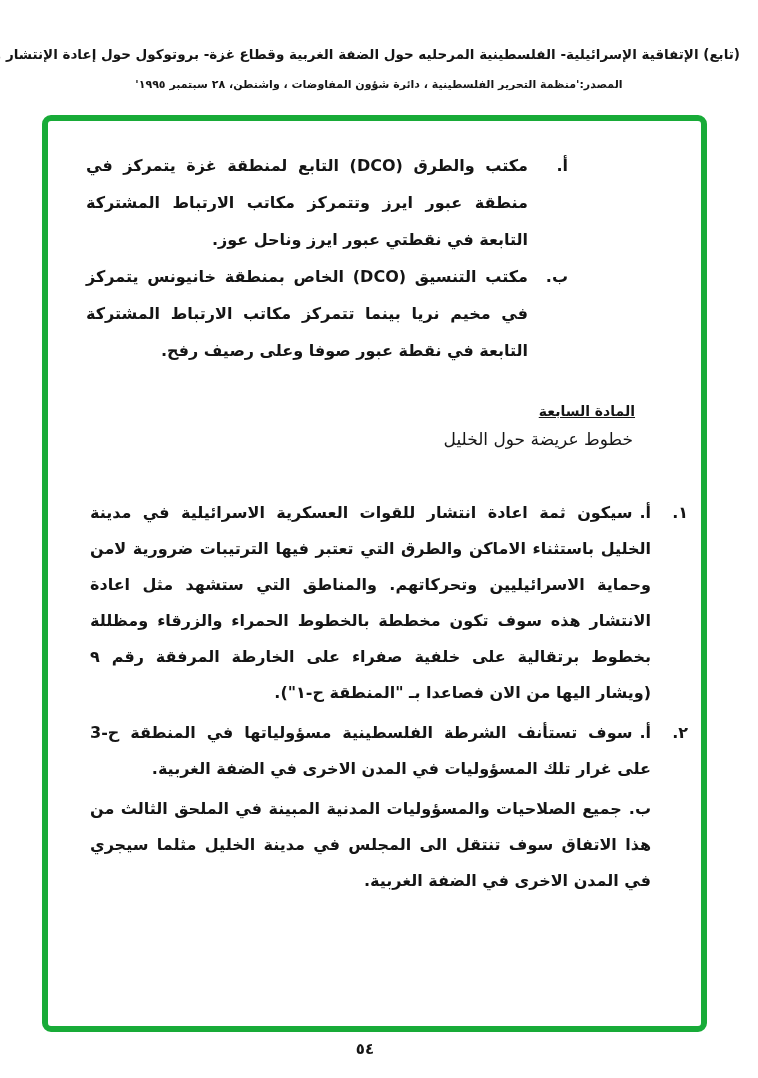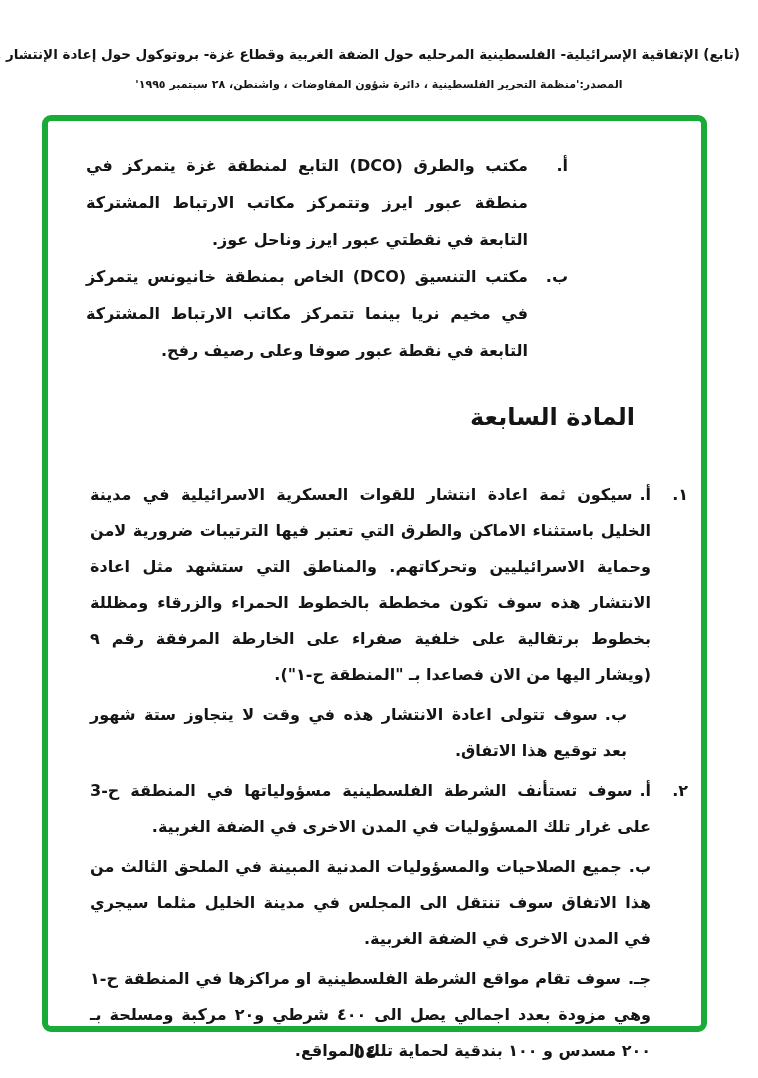--- a/index.html
+++ b/index.html
@@ -57,21 +57,22 @@
     margin-right: 95px;
     line-height: 37px;
   }
   .hang-item { display: flex; }
   .hang-marker { flex: 0 0 40px; }
   .hang-text { flex: 1; text-align: justify; }
 
   
   .article-heading {
     margin: 34px 28px 4px 0;
-    font-size: 24px;
+    font-size: 14px;
+    text-decoration: underline;
   }
   .article-subtitle {
     margin: 10px 30px 0 0;
     font-size: 17px;
     font-weight: normal;
     font-family: "DejaVu Serif", "DejaVu Sans", serif;
   }
 
   
   .section {
@@ -93,21 +94,21 @@
   .pmark { margin-left: 7px; }
 
   
   .page-number {
     position: absolute;
     top: 1040px;
     left: 0;
     right: 28px;
     text-align: center;
     font-weight: bold;
-    font-size: 19px;
+    font-size: 15px;
     direction: rtl;
   }
 </style>
 </head>
 <body>
 
 <div class="doc-header">
   <div class="doc-title">(تابع) الإتفاقية الإسرائيلية- الفلسطينية المرحليه حول الضفة الغربية وقطاع غزة- بروتوكول حول إعادة الإنتشار والترتيبات الامنية</div>
   <div class="doc-source">المصدر:'منظمة التحرير الفلسطينية ، دائرة شؤون المفاوضات ، واشنطن، ٢٨ سبتمبر ١٩٩٥'</div>
 </div>
@@ -119,30 +120,29 @@
       <span class="hang-marker">أ.</span>
       <span class="hang-text">مكتب والطرق (DCO) التابع لمنطقة غزة يتمركز في منطقة عبور ايرز وتتمركز مكاتب الارتباط المشتركة التابعة في نقطتي عبور ايرز وناحل عوز.</span>
     </div>
     <div class="hang-item">
       <span class="hang-marker">ب.</span>
       <span class="hang-text">مكتب التنسيق (DCO) الخاص بمنطقة خانيونس يتمركز في مخيم نريا بينما تتمركز مكاتب الارتباط المشتركة التابعة في نقطة عبور صوفا وعلى رصيف رفح.</span>
     </div>
   </div>
 
   <div class="article-heading">المادة السابعة</div>
+  <div class="article-subtitle">خطوط عريضة حول الخليل</div>
 
   <div class="section section-1">
     <span class="sec-num">١.</span>
     <p class="para"><span class="pmark">أ.</span><span>سيكون ثمة اعادة انتشار للقوات العسكرية الاسرائيلية في مدينة الخليل باستثناء الاماكن والطرق التي تعتبر فيها الترتيبات ضرورية لامن وحماية الاسرائيليين وتحركاتهم. والمناطق التي ستشهد مثل اعادة الانتشار هذه سوف تكون مخططة بالخطوط الحمراء والزرقاء ومظللة بخطوط برتقالية على خلفية صفراء على الخارطة المرفقة رقم ٩ (ويشار اليها من الان فصاعدا بـ "المنطقة ح-١").</span></p>
-    <p class="para para-indented"><span class="pmark">ب.</span><span>سوف تتولى اعادة الانتشار هذه في وقت لا يتجاوز ستة شهور بعد توقيع هذا الاتفاق.</span></p>
   </div>
 
   <div class="section section-2">
     <span class="sec-num">٢.</span>
     <p class="para"><span class="pmark">أ.</span><span>سوف تستأنف الشرطة الفلسطينية مسؤولياتها في المنطقة ح-3 على غرار تلك المسؤوليات في المدن الاخرى في الضفة الغربية.</span></p>
     <p class="para"><span class="pmark">ب.</span><span>جميع الصلاحيات والمسؤوليات المدنية المبينة في الملحق الثالث من هذا الاتفاق سوف تنتقل الى المجلس في مدينة الخليل مثلما سيجري في المدن الاخرى في الضفة الغربية.</span></p>
-    <p class="para"><span class="pmark">جـ.</span><span>سوف تقام مواقع الشرطة الفلسطينية او مراكزها في المنطقة ح-١ وهي مزودة بعدد اجمالي يصل الى ٤٠٠ شرطي و٢٠ مركبة ومسلحة بـ ٢٠٠ مسدس و ١٠٠ بندقية لحماية تلك المواقع.</span></p>
 
   </div>
 
 </div>
 
 <div class="page-number">٥٤</div>
 
 </body></html>

